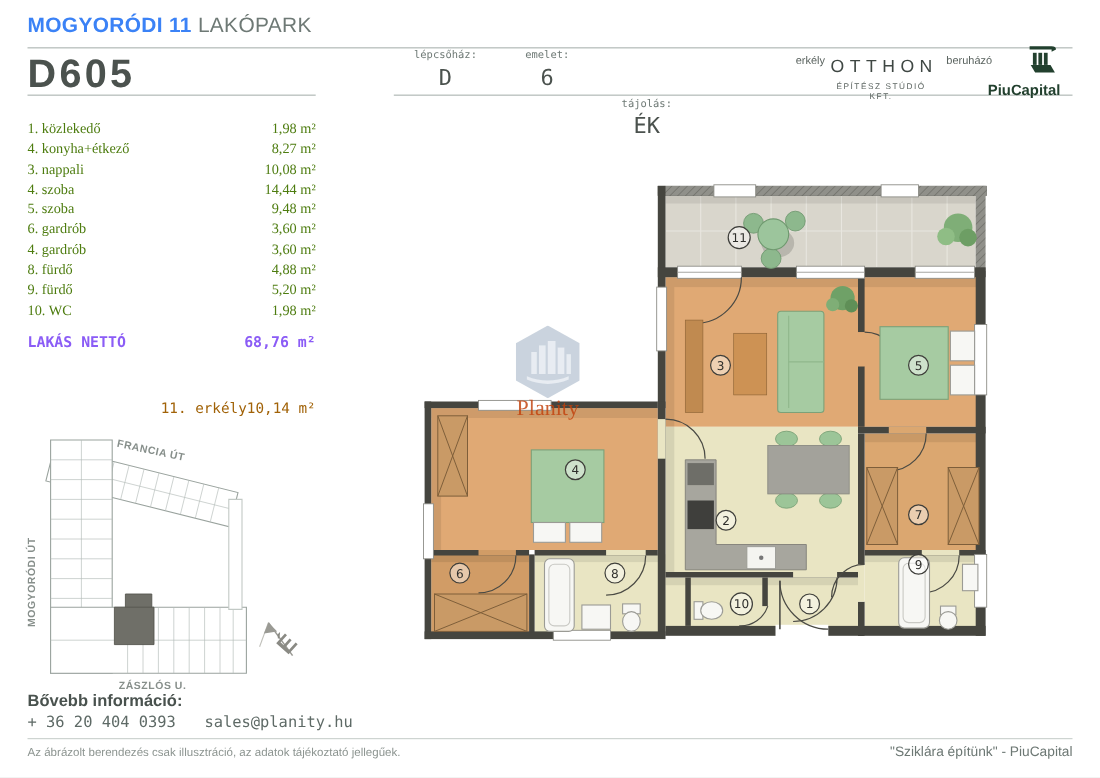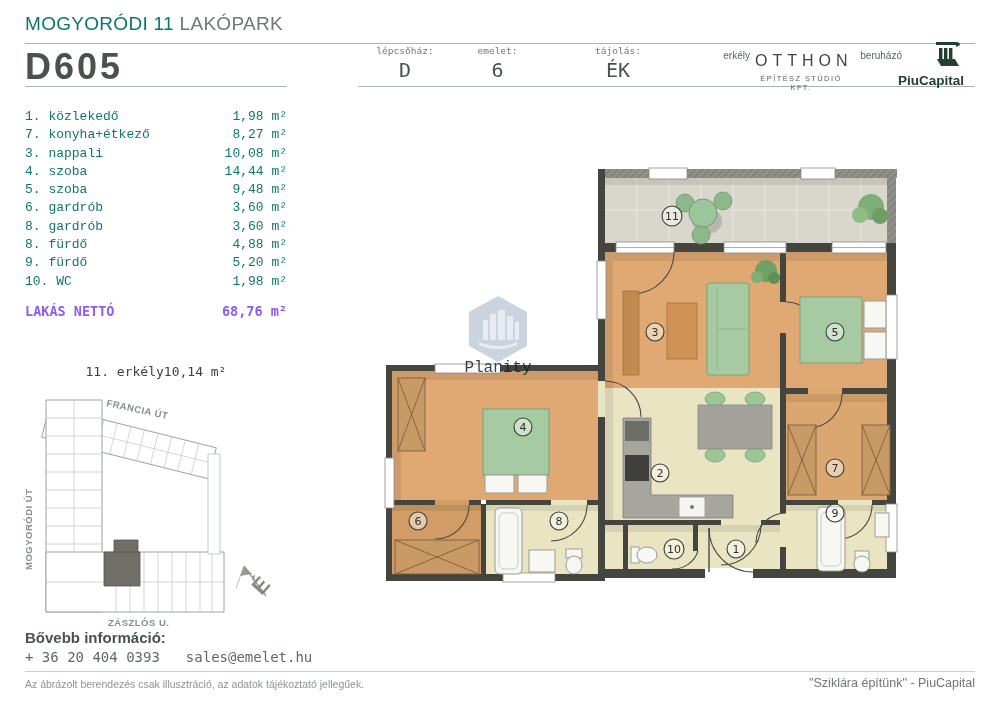--- a/index.html
+++ b/index.html
@@ -1,47 +1,47 @@
 <!DOCTYPE html>
 <html><head>
 <meta charset="utf-8">
 <style>
   html,body{margin:0;padding:0;background:#eef0ef;}
   #page{position:relative;width:1000px;height:707px;background:#fff;outline:1px solid #dfe6e2;
         font-family:"Liberation Sans","DejaVu Sans",sans-serif;overflow:hidden;}
   .abs{position:absolute;}
   
   .project-title{left:25px;top:13px;font-size:19px;color:#6e7975;letter-spacing:.3px;}
-  .project-title b{color:#0f766e;font-weight:400;}
+  .project-title b{color:#3b82f6;font-weight:700;}
   .rule{background:#aab3af;height:1px;}
   .unit-id{left:25px;top:46px;font-size:36px;font-weight:700;color:#4b524e;letter-spacing:3px;}
   .hcell{top:45px;height:40px;text-align:center;}
   .hlabel{font-family:"DejaVu Sans Mono",monospace;font-size:9.5px;color:#6e7975;display:block;}
   .hvalue{font-family:"DejaVu Sans Mono",monospace;font-size:20px;color:#4b524e;display:block;margin-top:2px;}
   .side-label{font-size:10px;color:#5a635f;}
   .otthon-name{font-size:16px;font-weight:500;letter-spacing:5px;color:#3f4743;display:block;}
   .otthon-sub{font-size:7.5px;letter-spacing:1.4px;color:#5a635f;display:block;margin-top:4px;}
   .piu-name{font-size:13.5px;font-weight:700;color:#22402e;display:block;margin-top:1px;}
   
-  .roomlist{left:25px;top:108px;width:262px;font-family:Liberation Mono, monospace;
-            font-size:13px;color:#0f766e;}
+  .roomlist{left:25px;top:108px;width:262px;font-family:Liberation Serif, serif;
+            font-size:13px;color:#4d7c0f;}
   .rrow{display:flex;justify-content:space-between;height:18.3px;line-height:18.3px;white-space:pre;}
   .totrow{display:flex;justify-content:space-between;font-family:"DejaVu Sans Mono",monospace;
           font-size:13.5px;font-weight:700;color:#8b5cf6;width:262px;white-space:pre;}
-  .extrarow{display:flex;justify-content:center;font-family:"DejaVu Sans Mono",monospace;
-          font-size:13px;color:#404040;width:262px;white-space:pre;}
+  .extrarow{display:flex;justify-content:flex-end;font-family:"DejaVu Sans Mono",monospace;
+          font-size:13px;color:#a16207;width:262px;white-space:pre;}
   
   .contact-head{left:25px;top:629px;font-size:15px;font-weight:700;color:#49524e;}
   .contact-row{left:25px;top:649px;font-family:"DejaVu Sans Mono",monospace;font-size:14px;color:#5e6a66;}
   .contact-row span{margin-right:26px;}
   .disclaimer{left:25px;top:678px;font-size:10.5px;color:#8d9591;}
   .slogan{right:25px;top:676px;font-size:12.5px;color:#6d7874;text-align:right;}
   
   .watermark{left:450px;top:296px;width:96px;text-align:center;opacity:.82;}
-  .watermark .wmtext{font-family:Liberation Mono, monospace;font-size:16px;color:#0f172a;margin-top:-7px;}
+  .watermark .wmtext{font-family:Liberation Serif, serif;font-size:20px;color:#c2410c;margin-top:-7px;}
   
   .w{fill:#45453f;}
   .win{fill:#ffffff;stroke:#8b8b85;stroke-width:.8;}
   .door{fill:none;stroke:#4a4a44;stroke-width:1.1;}
   .ward{fill:#c99a66;stroke:#7d5e3a;stroke-width:.9;}
   .wx{stroke:#7d5e3a;stroke-width:.9;}
   .fix{fill:#f7f7f4;stroke:#9b9b95;stroke-width:1;}
   .rlab circle{fill:rgba(255,255,255,.45);stroke:#3e3e3a;stroke-width:1.1;}
   .rlab text{font:11px "DejaVu Sans",sans-serif;fill:#2f2f2c;text-anchor:middle;}
   .site line,.site path,.site rect,.site polyline{vector-effect:non-scaling-stroke;}
@@ -62,21 +62,21 @@
   <div class="abs rule" style="left:358px;top:86px;width:617px;"></div>
 
   <div class="abs hcell" style="left:360px;width:90px;">
     <span class="hlabel">lépcsőház:</span>
     <span class="hvalue">D</span>
   </div>
   <div class="abs hcell" style="left:455px;width:85px;">
     <span class="hlabel">emelet:</span>
     <span class="hvalue">6</span>
   </div>
-  <div class="abs hcell" style="left:572px;width:92px;">
+  <div class="abs hcell" style="left:542px;width:92px;margin-top:44px;">
     <span class="hlabel">tájolás:</span>
     <span class="hvalue">ÉK</span>
   </div>
 
   <div class="abs side-label" style="left:688px;top:50px;width:62px;text-align:right;">erkély</div>
   <div class="abs" style="left:755px;top:52px;width:92px;text-align:center;">
     <span class="otthon-name">OTTHON</span>
     <span class="otthon-sub">ÉPÍTÉSZ STÚDIÓ KFT.</span>
   </div>
   <div class="abs side-label" style="left:846px;top:50px;width:56px;text-align:right;">beruházó</div>
@@ -88,26 +88,26 @@
         <rect x="14" y="8" width="3.4" height="11"></rect>
         <rect x="19" y="8" width="3.4" height="11"></rect>
         <path d="M7 19 h18 l4 7 h-18 z"></path>
       </g>
     </svg>
     <span class="piu-name">PiuCapital</span>
   </div>
 
   <div class="abs roomlist">
     <div class="rrow"><span>1. közlekedő</span><span>1,98 m²</span></div>
-    <div class="rrow"><span>7. konyha+étkező</span><span>8,27 m²</span></div>
+    <div class="rrow"><span>4. konyha+étkező</span><span>8,27 m²</span></div>
     <div class="rrow"><span>3. nappali</span><span>10,08 m²</span></div>
     <div class="rrow"><span>4. szoba</span><span>14,44 m²</span></div>
     <div class="rrow"><span>5. szoba</span><span>9,48 m²</span></div>
     <div class="rrow"><span>6. gardrób</span><span>3,60 m²</span></div>
-    <div class="rrow"><span>8. gardrób</span><span>3,60 m²</span></div>
+    <div class="rrow"><span>4. gardrób</span><span>3,60 m²</span></div>
     <div class="rrow"><span>8. fürdő</span><span>4,88 m²</span></div>
     <div class="rrow"><span>9. fürdő</span><span>5,20 m²</span></div>
     <div class="rrow"><span>10. WC</span><span>1,98 m²</span></div>
   </div>
   <div class="abs totrow" style="left:25px;top:303px;">
     <span>LAKÁS NETTÓ</span><span>68,76 m²</span>
   </div>
   <div class="abs extrarow" style="left:25px;top:364px;">
     <span>11. erkély</span><span>10,14 m²</span>
   </div>
@@ -426,18 +426,18 @@
         <rect x="38" y="20" width="6" height="24"></rect>
         <rect x="46" y="26" width="4" height="18"></rect>
         <path d="M10 46 q19 8 38 0 l0 3 q-19 8 -38 0 z"></path>
       </g>
     </svg>
     <div class="wmtext">Planity</div>
   </div>
 
   <div class="abs contact-head">Bővebb információ:</div>
   <div class="abs contact-row">
-    <span>+ 36 20 404 0393</span><span>sales@emelet.hu</span>
+    <span>+ 36 20 404 0393</span><span>sales@planity.hu</span>
   </div>
   <div class="abs rule" style="left:25px;top:671px;width:950px;background:#c9d0cc;"></div>
   <div class="abs disclaimer">Az ábrázolt berendezés csak illusztráció, az adatok tájékoztató jellegűek.</div>
   <div class="abs slogan">"Sziklára építünk" - PiuCapital</div>
 </div>
 
 </body></html>

